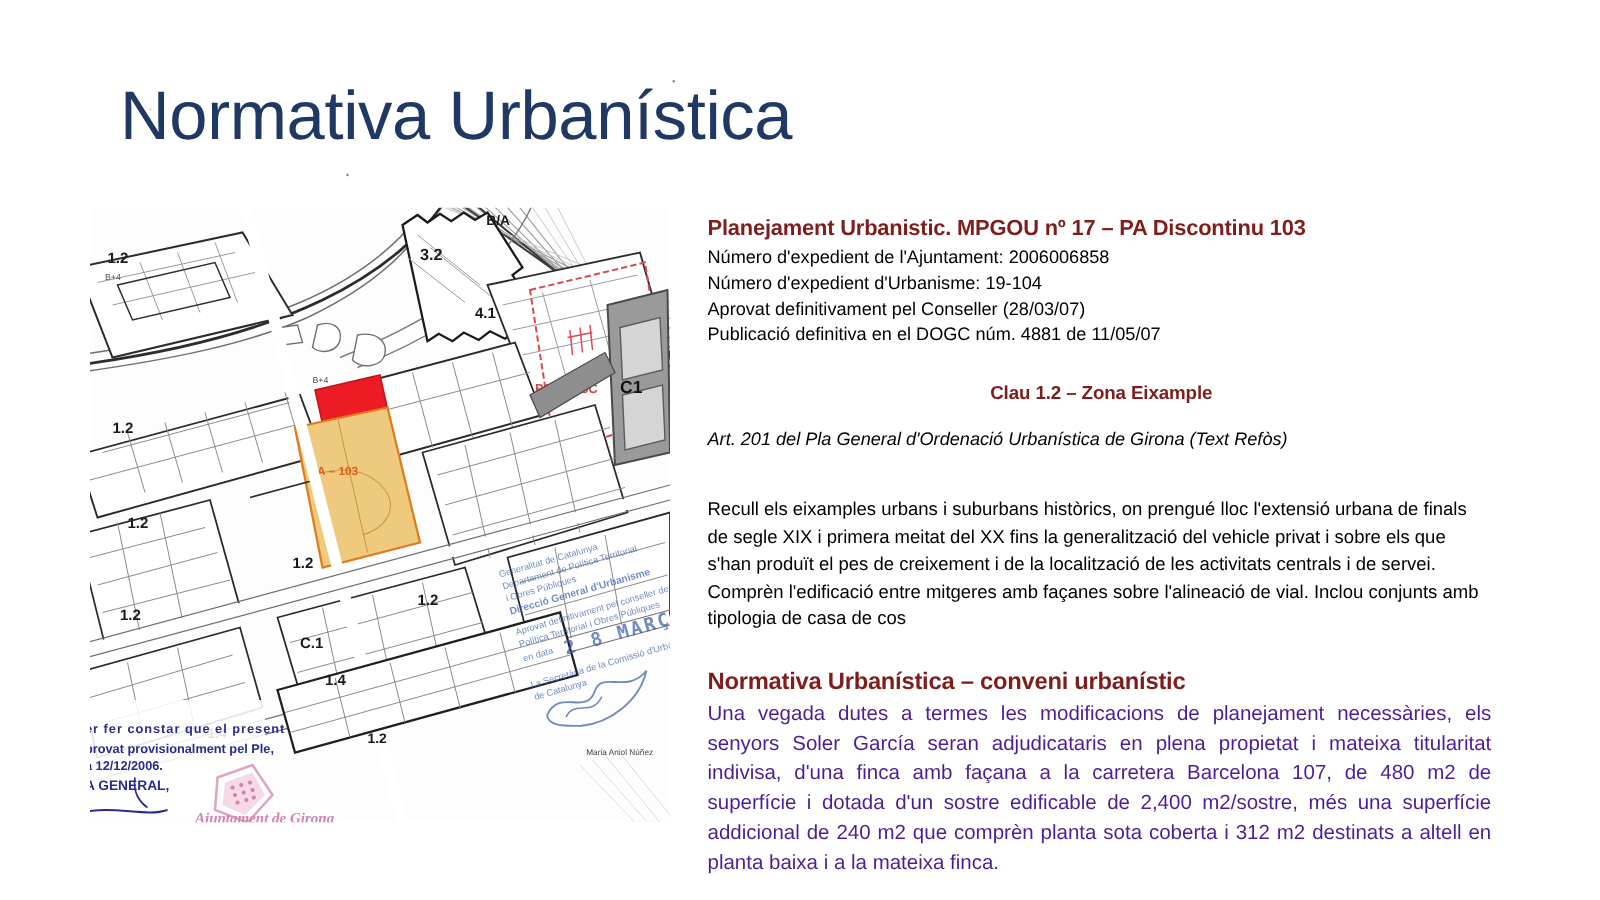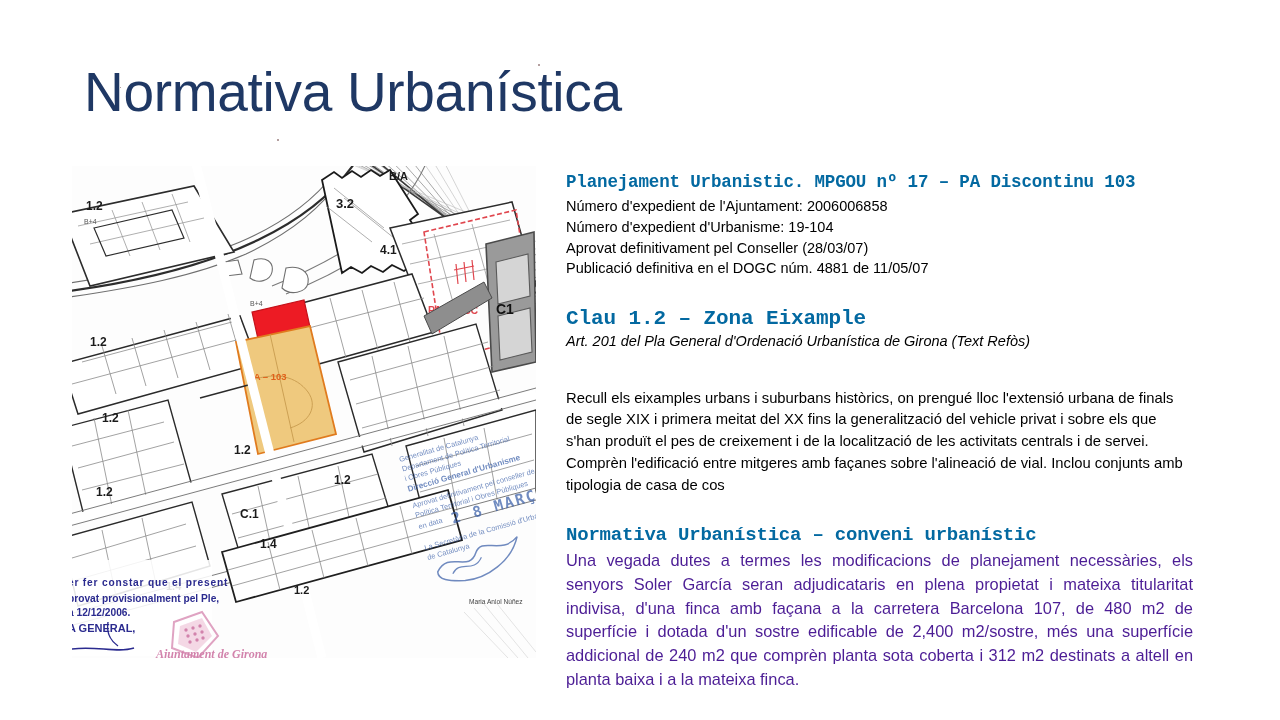--- a/index.html
+++ b/index.html
@@ -7,21 +7,21 @@
     width:1280px;height:720px;
     background:#ffffff;
     font-family:"Liberation Sans", sans-serif;
     overflow:hidden;
     position:relative;
   }
 
   
   #slide-title{
     position:absolute;
-    left:84px; top:64px;
+    left:96px; top:64px;
     font-size:55px;
     line-height:1.05;
     font-weight:400;
     color:#1F3864;
     letter-spacing:-0.3px;
     white-space:nowrap;
   }
 
   
   #map-figure{
@@ -36,47 +36,48 @@
   
   #text-column{
     position:absolute;
     left:566px; top:172px;
     width:630px;
   }
 
   .blk{margin:0 0 0 0;}
 
   .h-arial{
-    font-family:Liberation Mono, monospace;
+    font-family:Liberation Sans, sans-serif;
     font-weight:bold;
-    color:#0369a1;
+    color:#7f1d1d;
   }
 
   #planejament-heading{
     font-size:17.5px;
     line-height:1.22;
     margin-bottom:3px;
     letter-spacing:-0.15px;
   }
 
   .meta-line{
     font-family:"Liberation Sans", sans-serif;
     font-size:14.5px;
     line-height:1.42;
     color:#000;
     white-space:nowrap;
   }
   .meta-line b{font-weight:normal;}
 
   #clau-heading{
-    font-size:21px;
+    font-size:15px;
     line-height:1.22;
     margin-top:27px;
-    margin-bottom:0;
+    margin-bottom:18px;
     letter-spacing:-0.1px;
+    text-align:center;
   }
   #clau-sub{
     font-family:"Liberation Sans", sans-serif;
     font-size:14.5px;
     line-height:1.4;
     color:#000;
     font-style:italic;
   }
 
   #recull-para{

